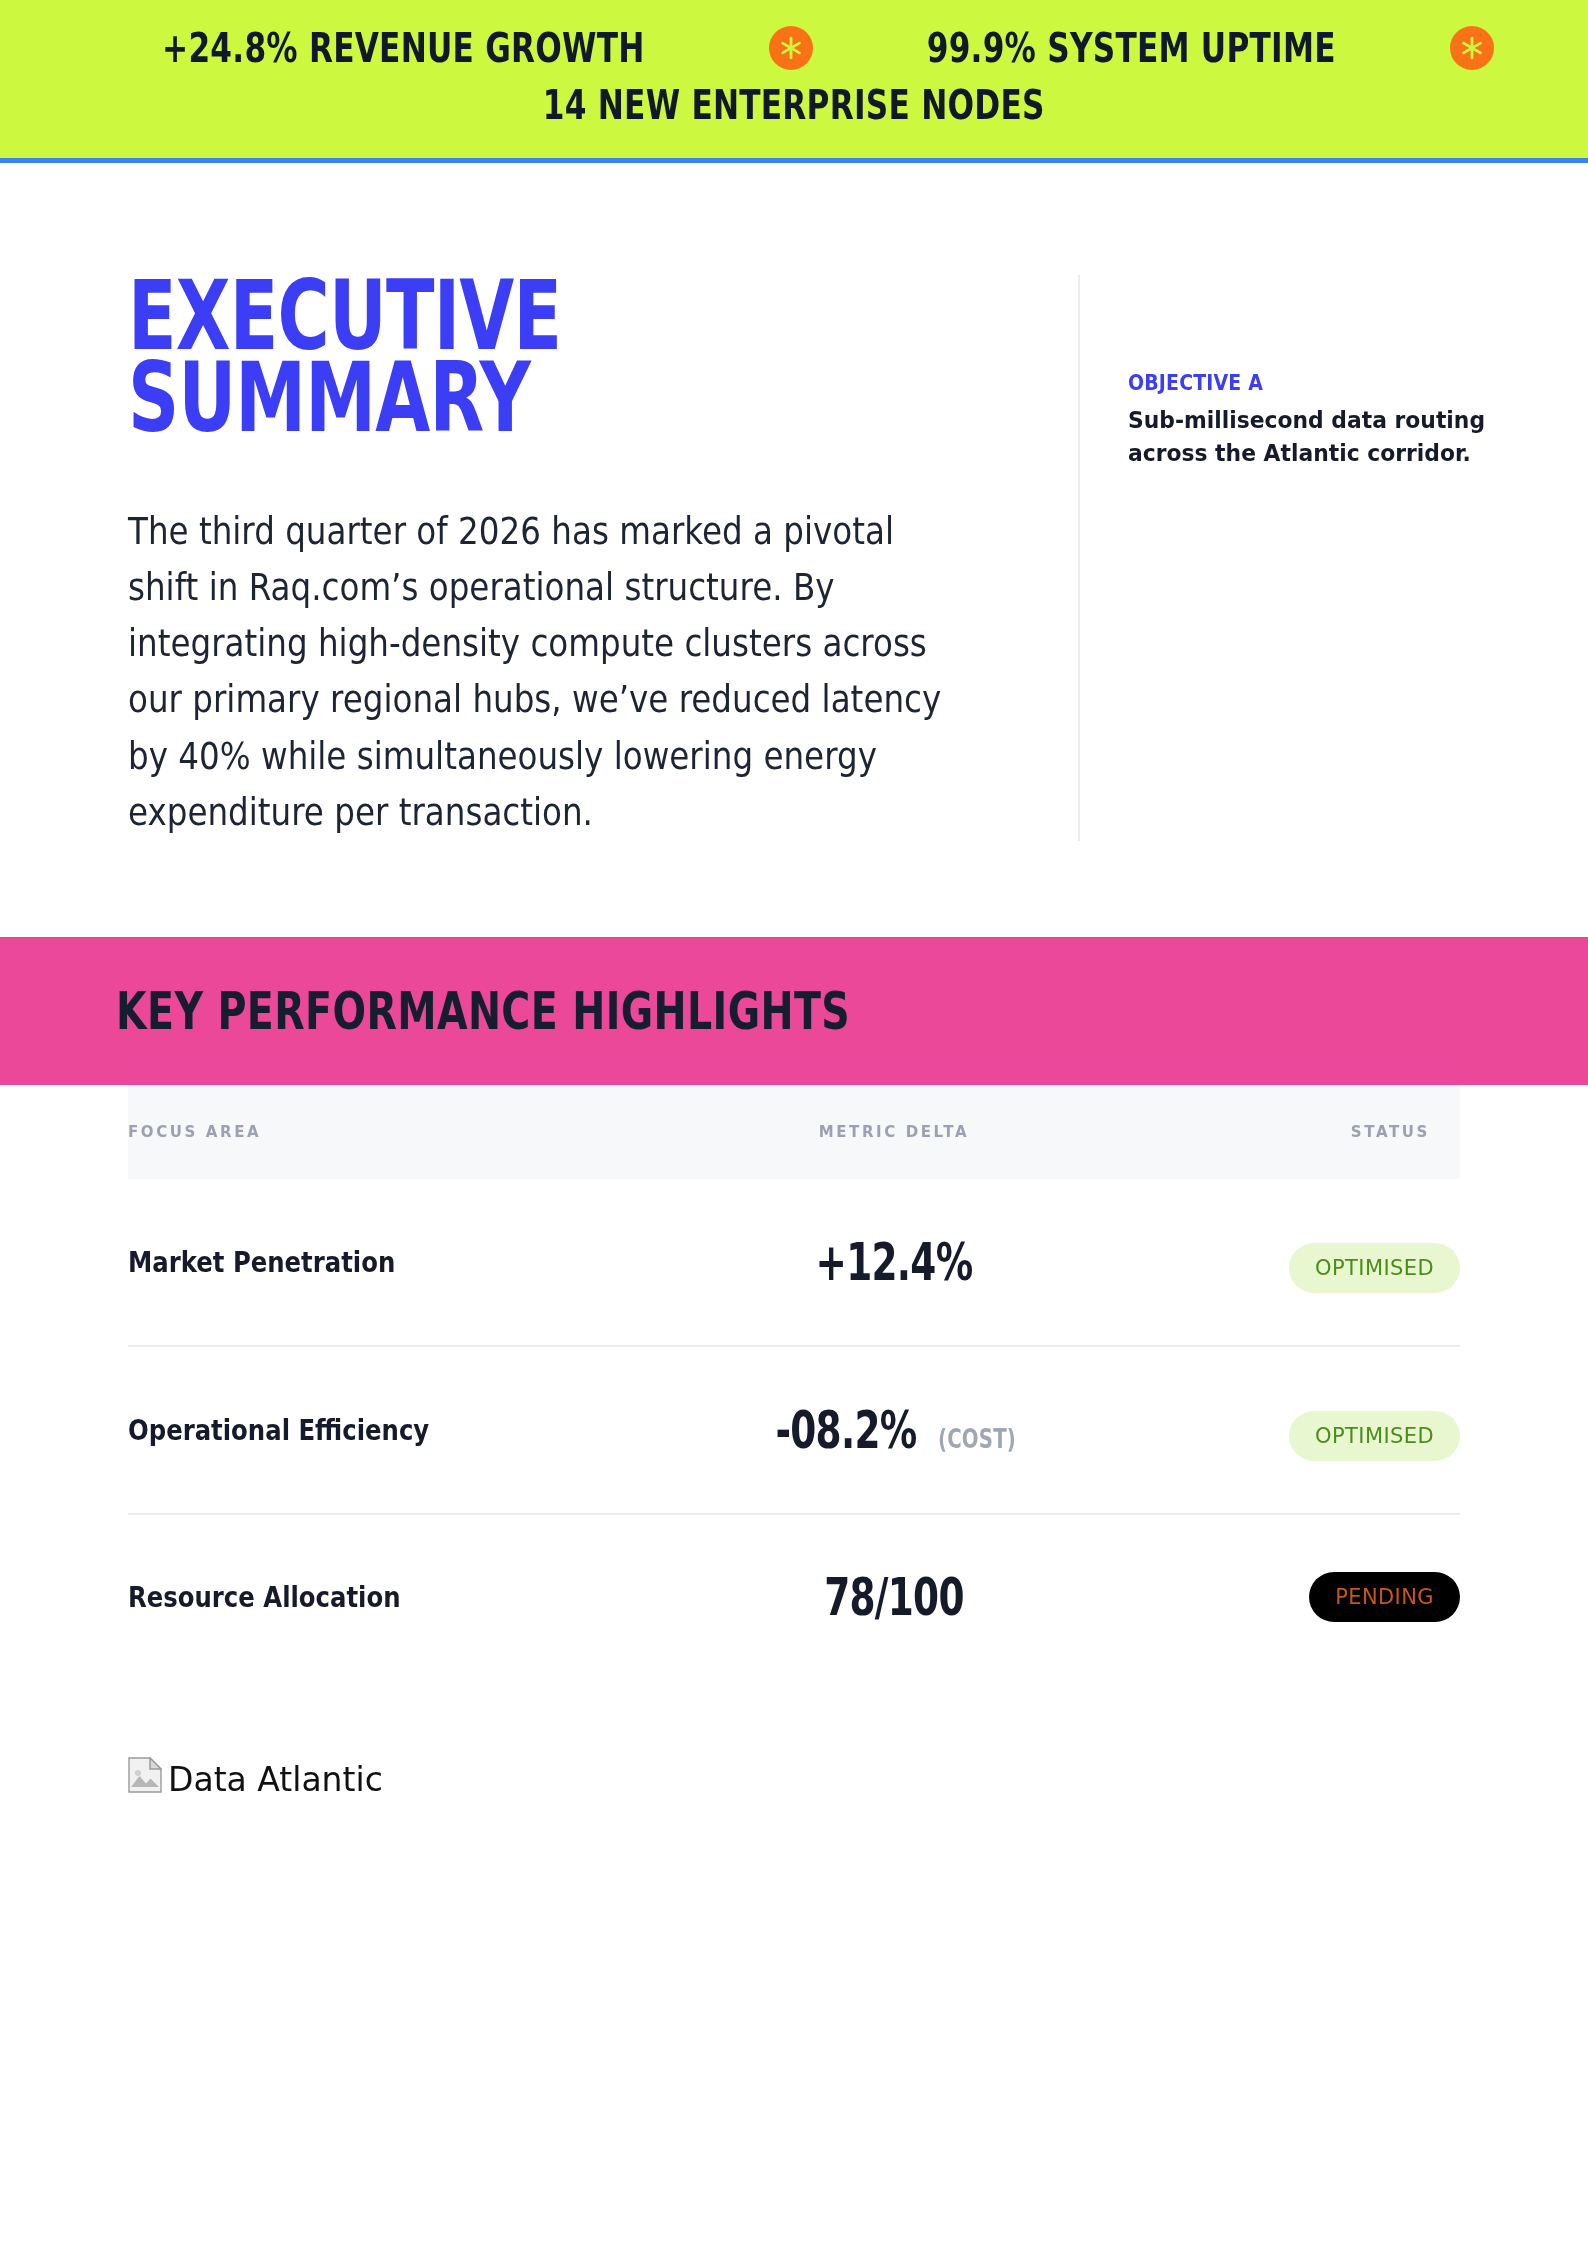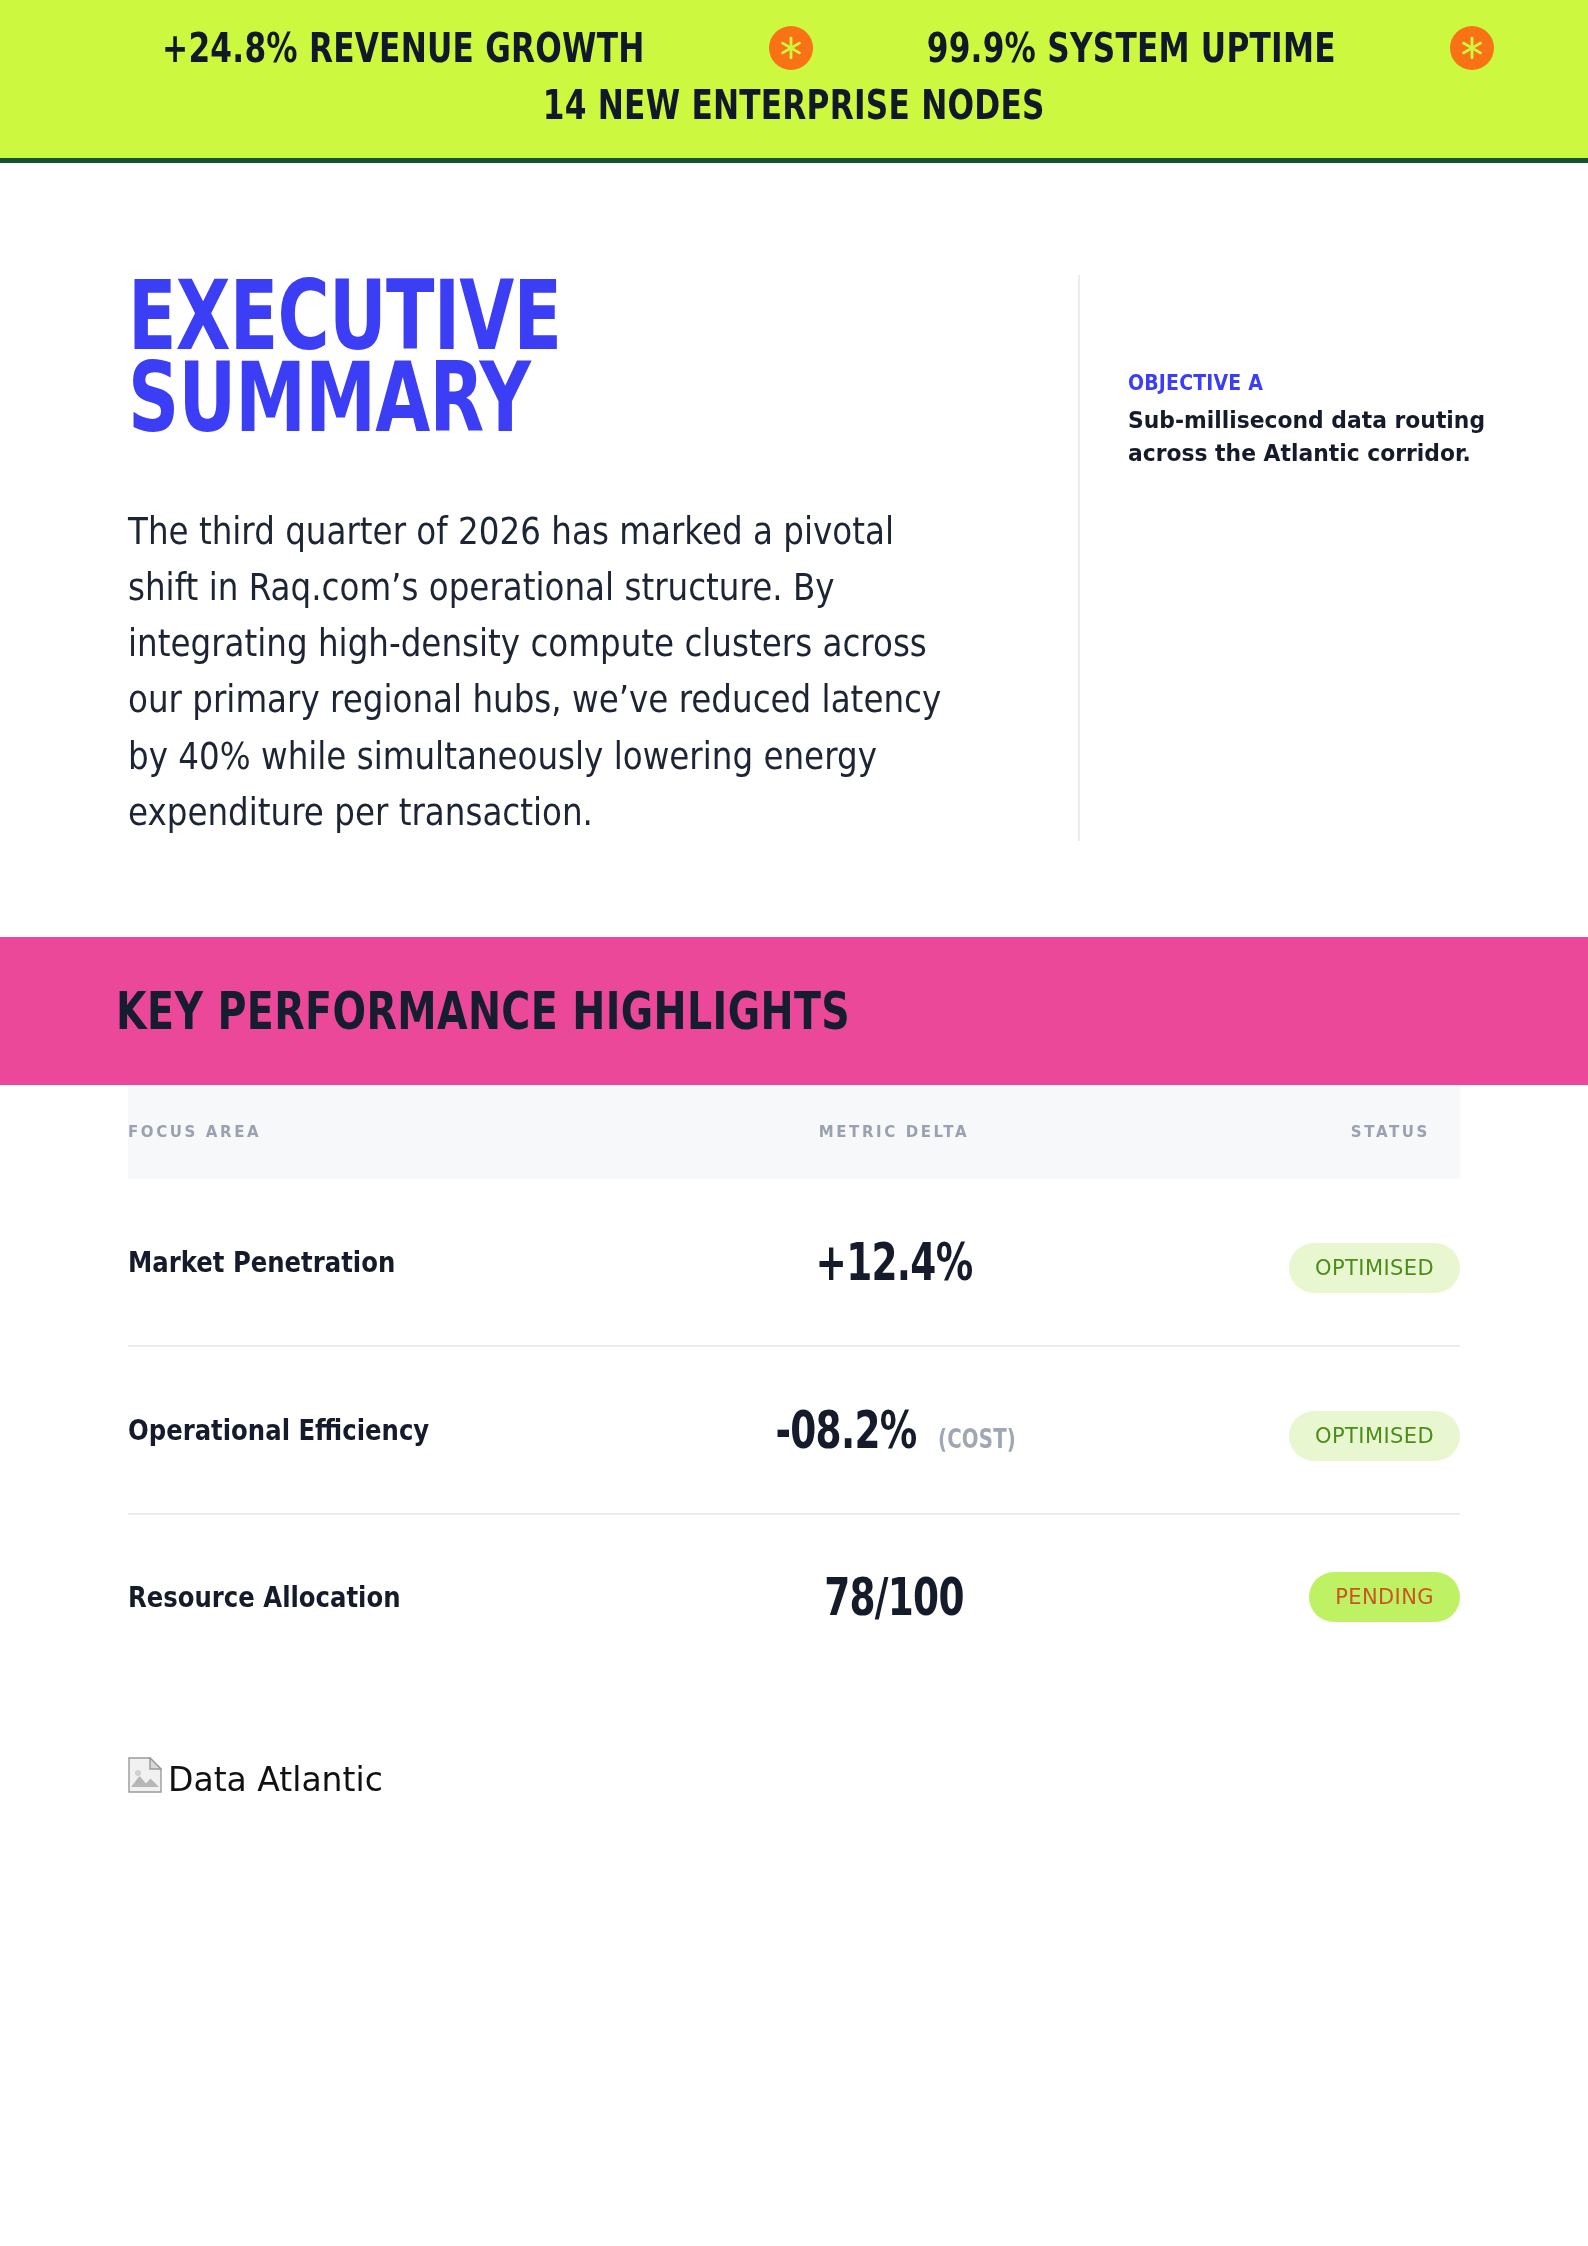--- a/index.html
+++ b/index.html
@@ -16,21 +16,21 @@
     position: relative;
     width: 1588px;
     height: 2246px;
     background: #ffffff;
   }
 
   
   .ticker {
     width: 100%;
     background: #ccf93f;
-    border-bottom: 5px solid #14532d;
+    border-bottom: 5px solid #3b82f6;
     padding: 26px 0 30px 0;
   }
   .ticker-line {
     display: flex;
     align-items: center;
     justify-content: center;
     gap: 56px;
     flex-wrap: wrap;
   }
   .ticker-item {
@@ -215,21 +215,21 @@
     font-family: "DejaVu Sans", sans-serif;
     font-weight: 400;
     font-size: 21px;
     letter-spacing: 0.4px;
     padding: 13px 26px;
     border-radius: 999px;
     text-transform: uppercase;
     white-space: nowrap;
   }
   .badge-optimised { background: #e8f7cf; color: #4c8c1b; margin-top: 12px; }
-  .badge-pending   { background: #bef264; color: #c8561f; }
+  .badge-pending   { background: #000000; color: #c8561f; }
 
   
   .broken-img {
     display: flex;
     align-items: flex-start;
     gap: 6px;
     padding: 78px 0 0 128px;
   }
   .broken-icon { width: 34px; height: 36px; flex: 0 0 auto; }
   .broken-alt {

